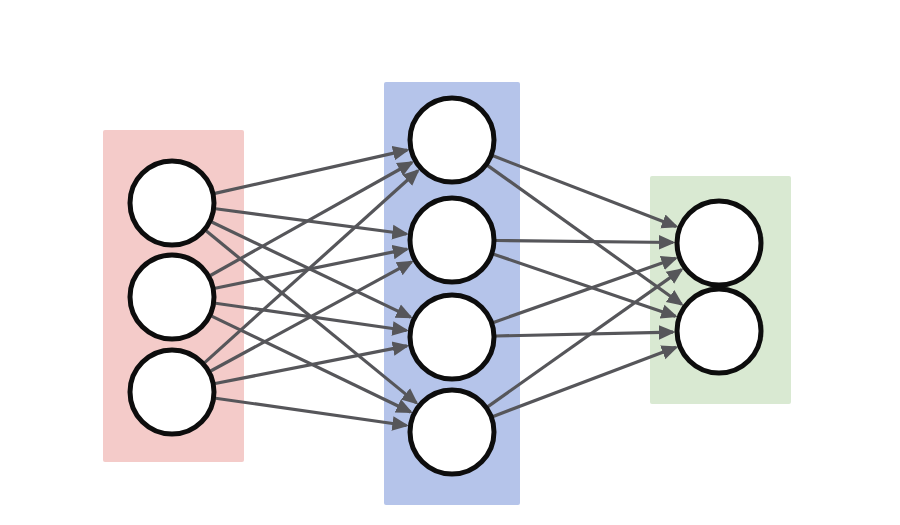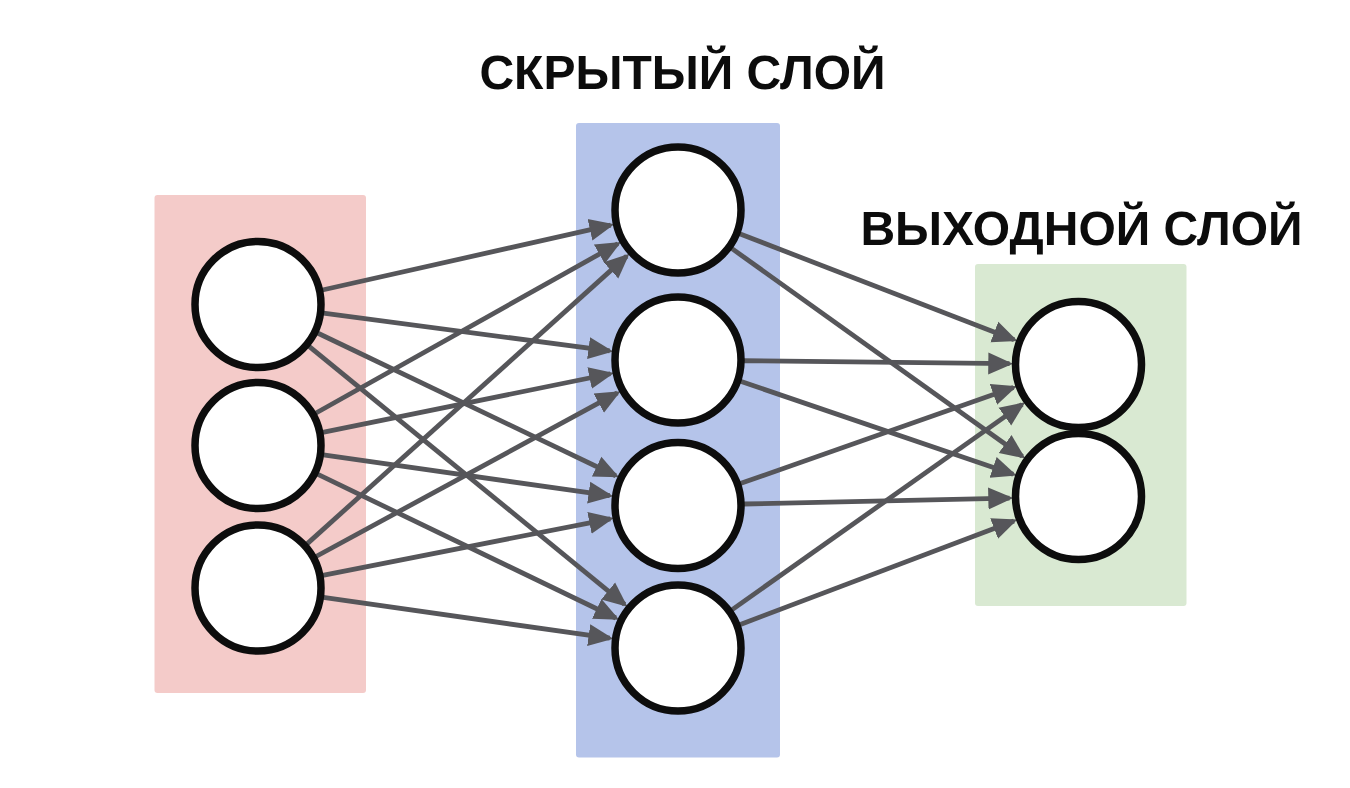--- a/index.html
+++ b/index.html
@@ -77,18 +77,16 @@
         <circle cx="172" cy="392" r="42" fill="#ffffff" stroke="#0d0d0d" stroke-width="5"></circle>
         <circle cx="452" cy="140" r="42" fill="#ffffff" stroke="#0d0d0d" stroke-width="5"></circle>
         <circle cx="452" cy="240" r="42" fill="#ffffff" stroke="#0d0d0d" stroke-width="5"></circle>
         <circle cx="452" cy="337" r="42" fill="#ffffff" stroke="#0d0d0d" stroke-width="5"></circle>
         <circle cx="452" cy="432" r="42" fill="#ffffff" stroke="#0d0d0d" stroke-width="5"></circle>
         <circle cx="719" cy="243" r="42" fill="#ffffff" stroke="#0d0d0d" stroke-width="5"></circle>
         <circle cx="719" cy="331" r="42" fill="#ffffff" stroke="#0d0d0d" stroke-width="5"></circle>
       </g>
   </svg>
 
-  <div class="layer-label label-hidden">СКРЫТЫЙ СЛОЙ</div>
 
 
-  <div class="layer-label label-output">ВЫХОДНОЙ СЛОЙ</div>
 
 </div>
 
 </body></html>

